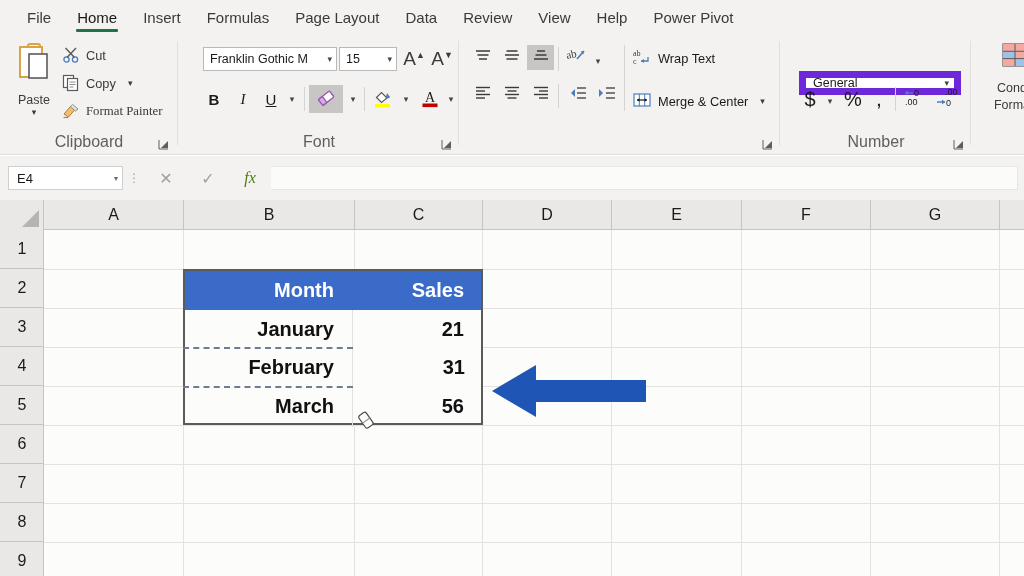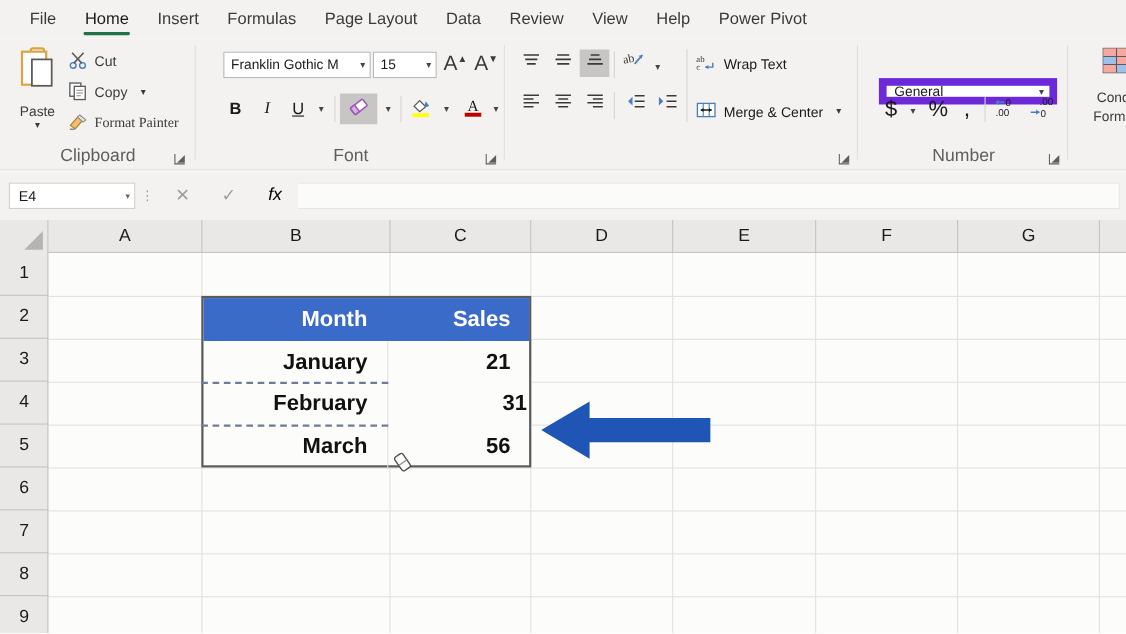--- a/index.html
+++ b/index.html
@@ -146,21 +146,21 @@
   .namebox {
     margin-left:8px; width:115px; height:24px; background:#fff;
     border:1px solid #d0cfcd;
     display:flex; align-items:center; padding:0 4px 0 8px;
     font-size:13px; color:#1a1a1a;
   }
   .namebox .nm { flex:1; }
   .nb-caret { font-size:8px; color:#666; }
   .dots { width:22px; text-align:center; color:#a19f9d; font-size:12px; letter-spacing:0; }
   .fxbtn { width:42px; text-align:center; color:#a19f9d; font-size:16px; }
-  .fxbtn.fx { font-style:italic; font-family:Liberation Sans, sans-serif; font-size:16px; color:#000000; }
+  .fxbtn.fx { font-style:italic; font-family:Liberation Serif, serif; font-size:16px; color:#4d7c0f; }
   .fxinput {
     flex:1; height:24px; background:#fbfbfa; margin-right:6px;
     border:1px solid #e8e6e4; border-left:none;
   }
 
   
   .gridwrap {
     position:absolute; left:0; top:200px; width:1024px; height:376px;
     background:#ffffff; overflow:hidden;
   }
@@ -636,21 +636,21 @@
 
         <div class="tbl-head" style="width:100%; height:39px;">
           <div class="th" style="position:absolute; left:167px; width:129px; padding-right:17px;">Sales</div>
           <div class="th" style="position:absolute; left:0; width:167px; padding-right:18px;">Month</div>
         </div>
 
         <div class="tcell mon" style="left:0; top:39px; width:167px; height:38px; padding-right:18px;">January</div>
         <div class="tcell" style="left:167px; top:39px; width:129px; height:38px; padding-right:17px;">21</div>
 
         <div class="tcell mon" style="left:0; top:77px; width:167px; height:39px; padding-right:18px;">February</div>
-        <div class="tcell" style="left:167px; top:77px; width:129px; height:39px; padding-right:2px;">31</div>
+        <div class="tcell" style="left:167px; top:77px; width:129px; height:39px; padding-right:16px;">31</div>
 
         <div class="tcell mon" style="left:0; top:116px; width:167px; height:38px; padding-right:18px;">March</div>
         <div class="tcell" style="left:167px; top:116px; width:129px; height:38px; padding-right:17px;">56</div>
 
         <div style="position:absolute; left:167px; top:39px; width:1px; height:117px; background:#e3e2e0;"></div>
 
         <div class="dashline" style="left:-2px; top:76px; width:170px;"></div>
         <div class="dashline" style="left:-2px; top:115px; width:170px;"></div>
       </div>
 

